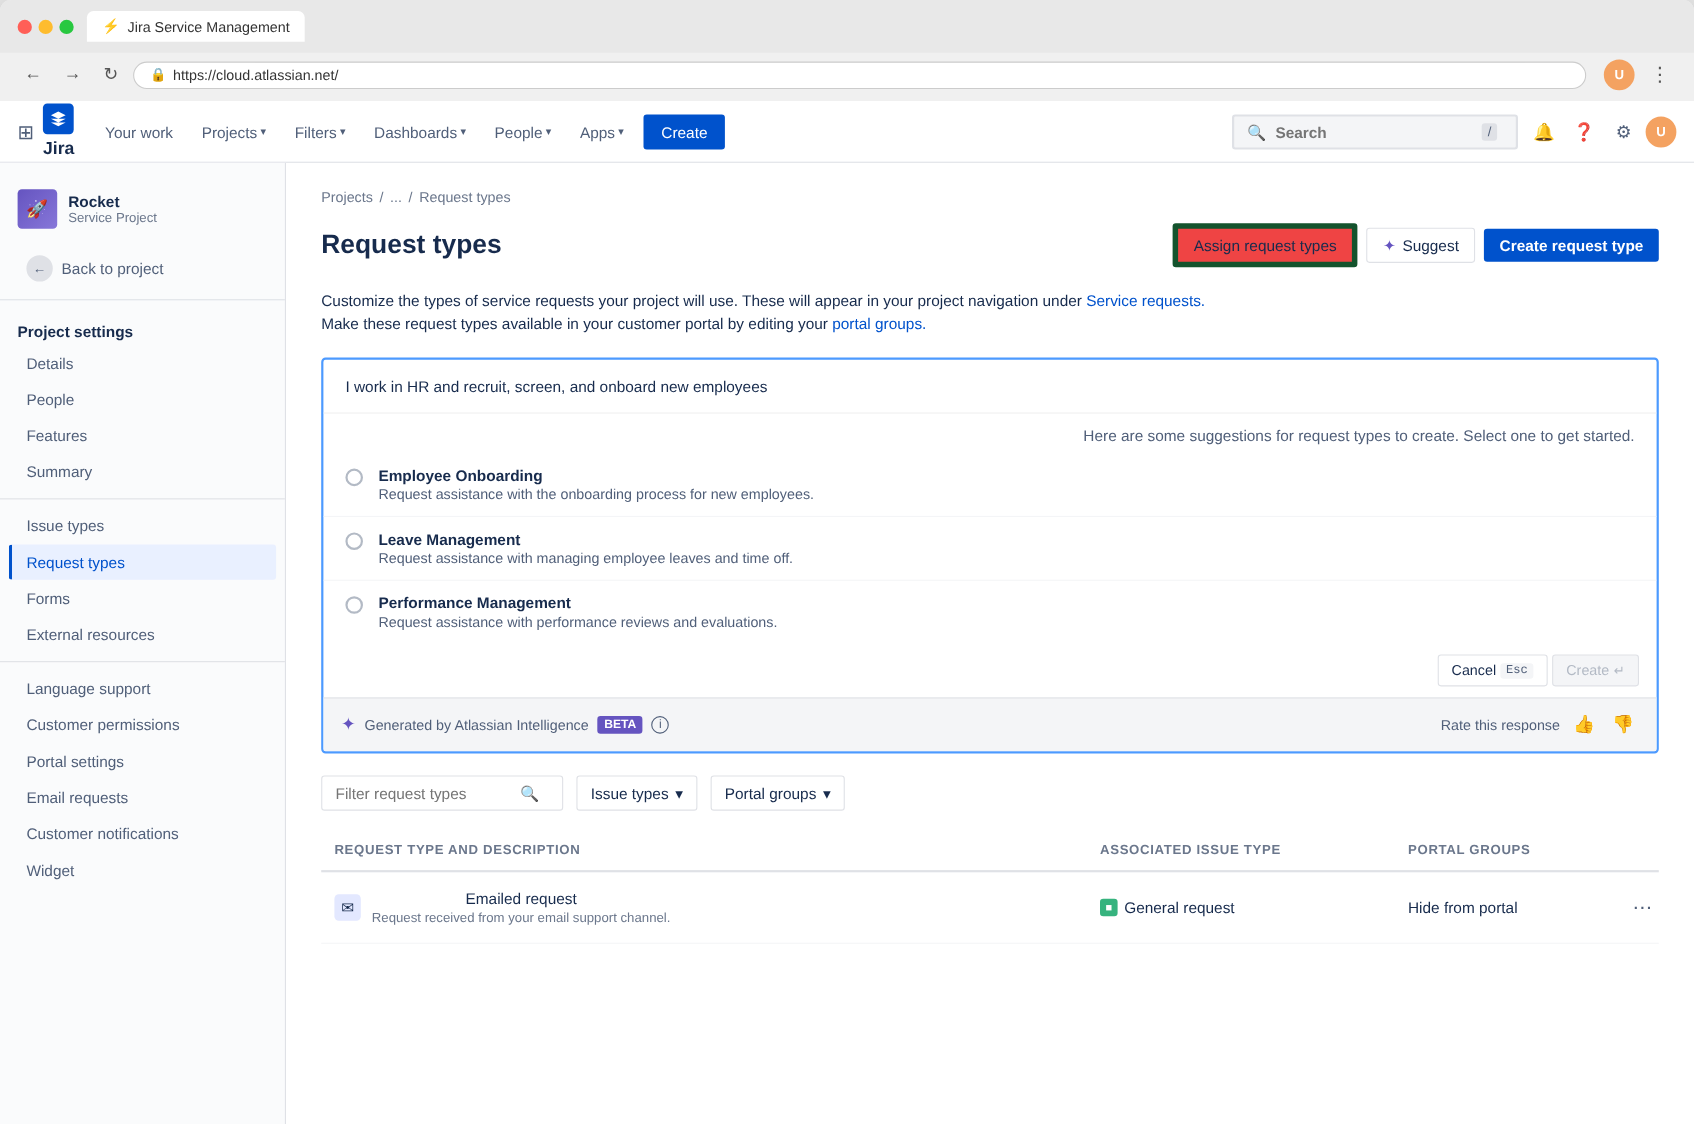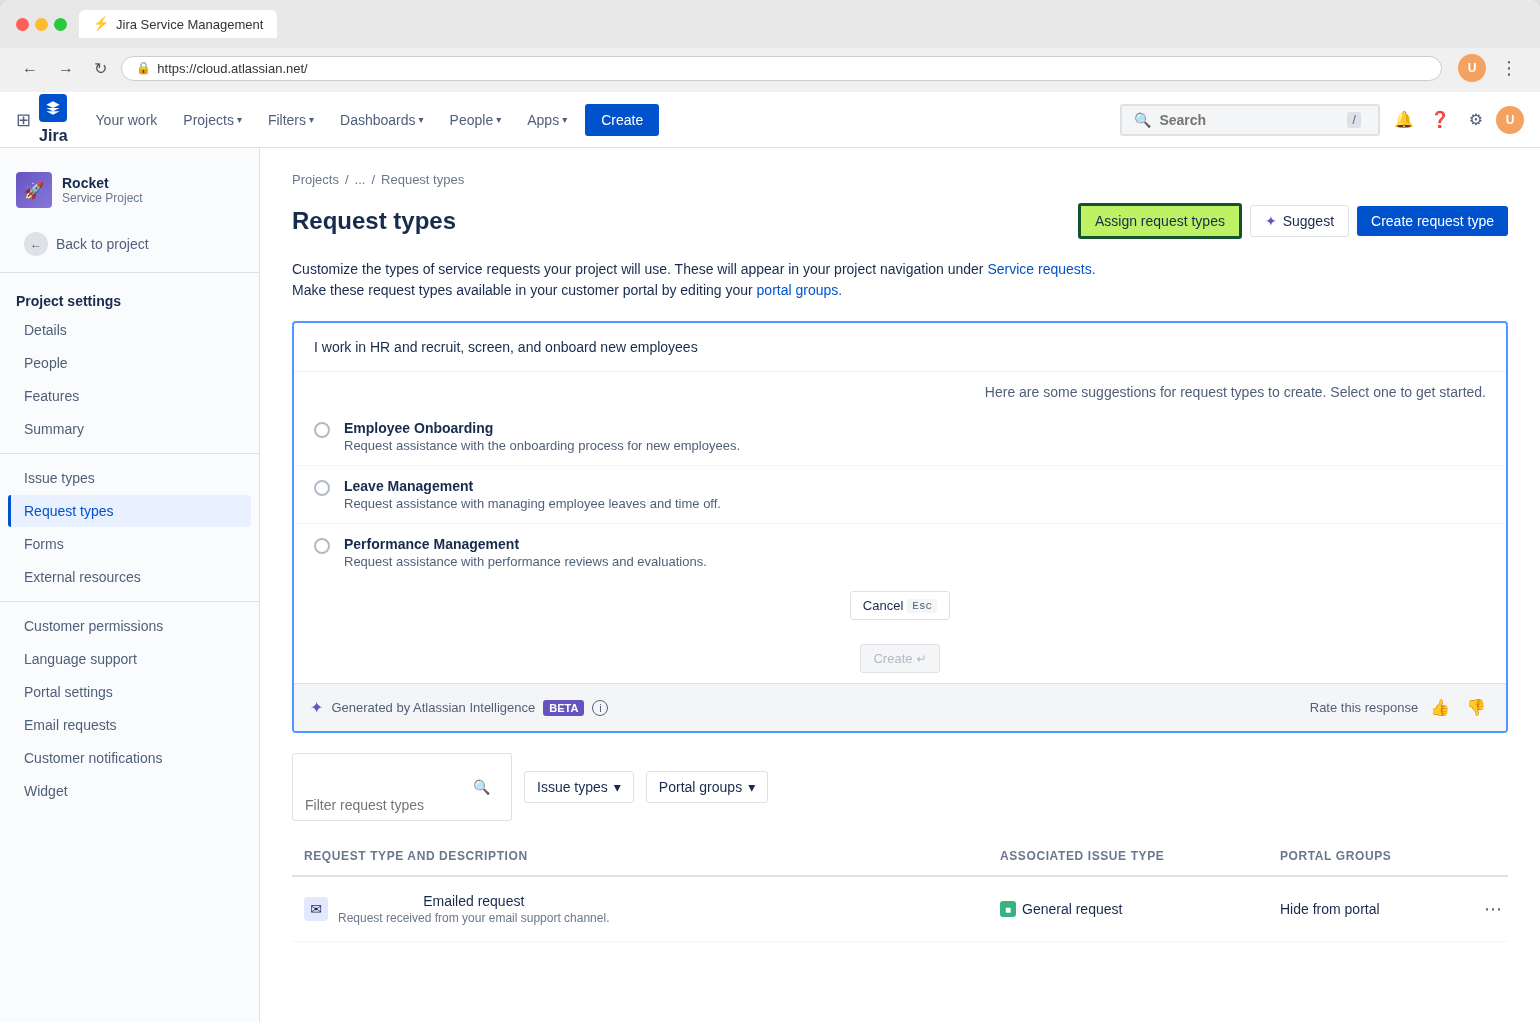--- a/index.html
+++ b/index.html
@@ -60,53 +60,53 @@
     .sidebar-item.active { background: #e9f0ff; color: #0052cc; font-weight: 500; border-left: 3px solid #0052cc; padding-left: 13px; }
 
     
     .content { flex: 1; padding: 24px 32px; overflow-y: auto; }
     .breadcrumb { display: flex; align-items: center; gap: 6px; font-size: 13px; color: #6b778c; margin-bottom: 16px; }
     .breadcrumb a { color: #6b778c; text-decoration: none; }
     .breadcrumb-sep { color: #6b778c; }
     .page-header { display: flex; align-items: center; justify-content: space-between; margin-bottom: 20px; }
     .page-title { font-size: 24px; font-weight: 600; color: #172b4d; }
     .header-actions { display: flex; align-items: center; gap: 8px; }
-    .btn-secondary { background: #bef264; border: 3px solid #14532d; border-radius: 3px; padding: 7px 14px; cursor: pointer; font-size: 14px; color: #172b4d; display: flex; align-items: center; gap: 6px; }
+    .btn-secondary { background: #ef4444; border: 5px solid #14532d; border-radius: 3px; padding: 7px 14px; cursor: pointer; font-size: 14px; color: #172b4d; display: flex; align-items: center; gap: 6px; }
     .btn-suggest { background: #fff; border: 1px solid #dfe1e6; border-radius: 3px; padding: 7px 14px; cursor: pointer; font-size: 14px; color: #172b4d; display: flex; align-items: center; gap: 6px; }
-    .btn-primary { background: #0052cc; color: #fff; border: none; border-radius: 3px; padding: 7px 14px; cursor: pointer; font-size: 14px; font-weight: 400; }
+    .btn-primary { background: #0052cc; color: #fff; border: none; border-radius: 3px; padding: 7px 14px; cursor: pointer; font-size: 14px; font-weight: 700; }
 
     .description-text { font-size: 14px; color: #172b4d; line-height: 1.5; margin-bottom: 20px; }
     .description-text a { color: #0052cc; text-decoration: none; }
 
     
     .ai-box { border: 2px solid #4c9aff; border-radius: 4px; background: #fff; margin-bottom: 20px; overflow: hidden; }
     .ai-input-area { padding: 16px 20px; border-bottom: 1px solid #f0f0f0; }
     .ai-input-text { font-size: 14px; color: #172b4d; }
     .ai-suggestions-label { padding: 12px 20px 8px; font-size: 14px; color: #505f79; text-align: right; }
     .suggestion-item { padding: 12px 20px; display: flex; align-items: flex-start; gap: 14px; border-bottom: 1px solid #f4f5f7; cursor: pointer; }
     .radio-circle { width: 16px; height: 16px; border: 2px solid #b3bac5; border-radius: 50%; flex-shrink: 0; margin-top: 2px; }
     .suggestion-title { font-weight: 600; font-size: 14px; color: #172b4d; }
     .suggestion-desc { font-size: 13px; color: #505f79; margin-top: 2px; }
-    .ai-actions-row { display: flex; align-items: center; justify-content: flex-end; padding: 10px 16px; gap: 24px; flex-direction: column; }
+    .ai-actions-row { display: flex; align-items: center; justify-content: flex-end; padding: 10px 16px; gap: 4px; }
     .btn-cancel { background: #fff; border: 1px solid #dfe1e6; border-radius: 3px; padding: 6px 12px; cursor: pointer; font-size: 13px; color: #172b4d; display: flex; align-items: center; gap: 4px; }
     .btn-cancel .key-hint { background: #f4f5f7; border-radius: 3px; padding: 1px 5px; font-size: 11px; color: #505f79; font-family: Liberation Mono, monospace; }
     .btn-create { background: #f4f5f7; border: 1px solid #dfe1e6; border-radius: 3px; padding: 6px 12px; cursor: pointer; font-size: 13px; color: #b3bac5; display: flex; align-items: center; gap: 4px; }
     .btn-create .enter-icon { font-size: 12px; }
     .ai-footer { display: flex; align-items: center; justify-content: space-between; padding: 10px 16px; background: #f4f5f7; border-top: 1px solid #dfe1e6; }
     .ai-footer-left { display: flex; align-items: center; gap: 8px; font-size: 13px; color: #505f79; }
     .ai-badge { background: #6554c0; color: #fff; border-radius: 3px; padding: 2px 6px; font-size: 11px; font-weight: 600; }
     .ai-info-icon { width: 16px; height: 16px; border-radius: 50%; border: 1.5px solid #505f79; display: flex; align-items: center; justify-content: center; font-size: 11px; color: #505f79; cursor: pointer; }
     .ai-footer-right { display: flex; align-items: center; gap: 8px; font-size: 13px; color: #505f79; }
     .rate-btn { background: none; border: none; cursor: pointer; font-size: 16px; color: #505f79; padding: 4px; border-radius: 3px; }
     .sparkle-icon { color: #6554c0; font-size: 16px; }
 
     
     .filter-row { display: flex; align-items: center; gap: 12px; margin-bottom: 16px; }
     .filter-input-box { display: flex; align-items: center; gap: 8px; border: 1px solid #dfe1e6; border-radius: 3px; padding: 7px 12px; background: #fff; width: 220px; }
-    .filter-input-box input { border: none; outline: none; font-size: 14px; color: #505f79; width: 160px; margin-top: 36px; }
+    .filter-input-box input { border: none; outline: none; font-size: 14px; color: #505f79; width: 160px; }
     .filter-input-box .filter-search-icon { color: #505f79; font-size: 14px; }
     .dropdown-btn { background: #fff; border: 1px solid #dfe1e6; border-radius: 3px; padding: 7px 12px; cursor: pointer; font-size: 14px; color: #172b4d; display: flex; align-items: center; gap: 6px; }
 
     
     .table-header { display: grid; grid-template-columns: 1fr 280px 200px 40px; padding: 8px 0; border-bottom: 2px solid #dfe1e6; font-weight: 600; font-size: 12px; color: #6b778c; text-transform: uppercase; letter-spacing: 0.05em; }
     .table-header-cell { padding: 4px 12px; }
     .table-row { display: grid; grid-template-columns: 1fr 280px 200px 40px; padding: 12px 0; border-bottom: 1px solid #f4f5f7; align-items: center; }
     .table-cell { padding: 4px 12px; font-size: 14px; }
     .request-type-cell { display: flex; align-items: center; gap: 10px; }
     .request-icon { width: 24px; height: 24px; background: #e3e8ff; border-radius: 4px; display: flex; align-items: center; justify-content: center; font-size: 14px; flex-shrink: 0; }
@@ -234,24 +234,24 @@
           <span>Request types</span>
         </div>
         <div class="sidebar-item">
           <span>Forms</span>
         </div>
         <div class="sidebar-item">
           <span>External resources</span>
         </div>
         <div class="sidebar-divider"></div>
         <div class="sidebar-item">
+          <span>Language support</span>
+        </div>
+        <div class="sidebar-item">
           <span>Customer permissions</span>
-        </div>
-        <div class="sidebar-item">
-          <span>Language support</span>
         </div>
         <div class="sidebar-item">
           <span>Portal settings</span>
         </div>
         <div class="sidebar-item">
           <span>Email requests</span>
         </div>
         <div class="sidebar-item">
           <span>Customer notifications</span>
         </div>

